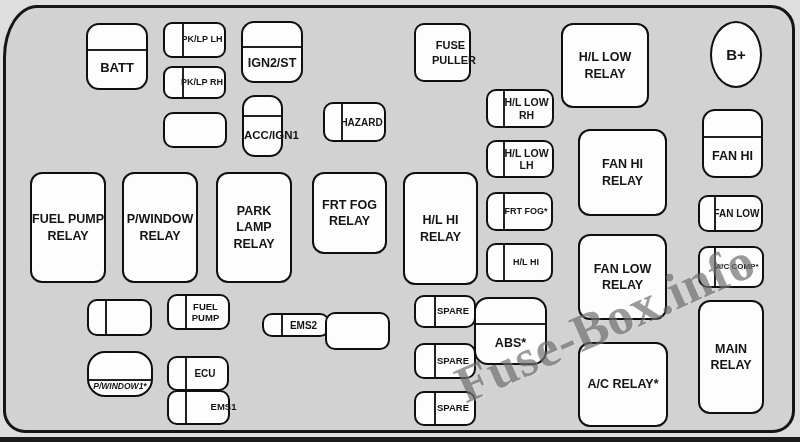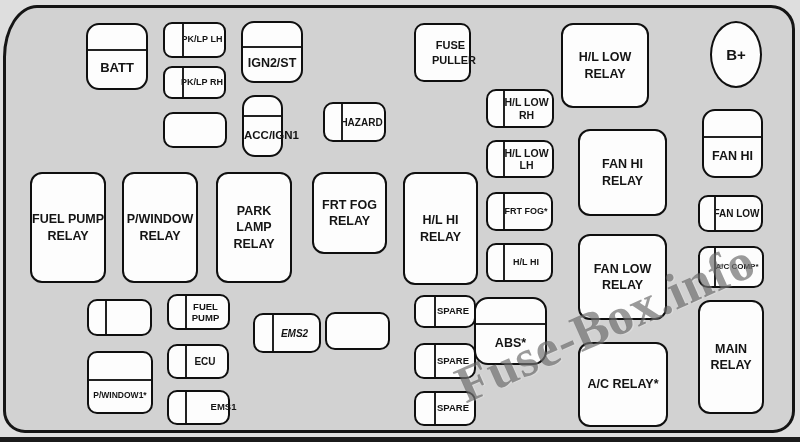--- a/index.html
+++ b/index.html
@@ -142,30 +142,30 @@
   </div>
 
   <div class="box" style="left:87px;top:299px;width:65px;height:37px;">
     <span class="vl" style="left:16px;"></span>
   </div>
   <div class="box" style="left:167px;top:294px;width:63px;height:36px;">
     <span class="vl" style="left:16px;"></span>
     <span class="lbl" style="font-size:9.5px;line-height:1.2;padding-left:14px;">FUEL
 PUMP</span>
   </div>
-  <div class="box" style="left:253px;top:313px;width:68px;height:40px;font-style:italic;">
+  <div class="box" style="left:262px;top:313px;width:68px;height:24px;">
     <span class="vl" style="left:17px;"></span>
     <span class="lbl" style="font-size:10px;padding-left:15px;">EMS2</span>
   </div>
   <div class="box" style="left:325px;top:312px;width:65px;height:38px;"></div>
-  <div class="box" style="left:87px;top:351px;width:66px;height:63px;border-radius:10px;">
+  <div class="box" style="left:87px;top:351px;width:66px;height:46px;border-radius:18px;font-style:italic;">
     <span class="hl" style="top:26px;"></span>
     <span class="lbl" style="font-size:8.5px;padding-top:26px;">P/WINDOW1*</span>
   </div>
-  <div class="box" style="left:167px;top:344px;width:62px;height:35px;">
+  <div class="box" style="left:167px;top:356px;width:62px;height:35px;">
     <span class="vl" style="left:16px;"></span>
     <span class="lbl" style="font-size:10px;padding-left:14px;">ECU</span>
   </div>
   <div class="box" style="left:167px;top:390px;width:63px;height:35px;">
     <span class="vl" style="left:16px;"></span>
     <span class="lbl" style="font-size:9.5px;padding-left:14px;margin-left:36px;">EMS1</span>
   </div>
 
   <div class="box" style="left:414px;top:295px;width:62px;height:33px;">
     <span class="vl" style="left:18px;"></span>

